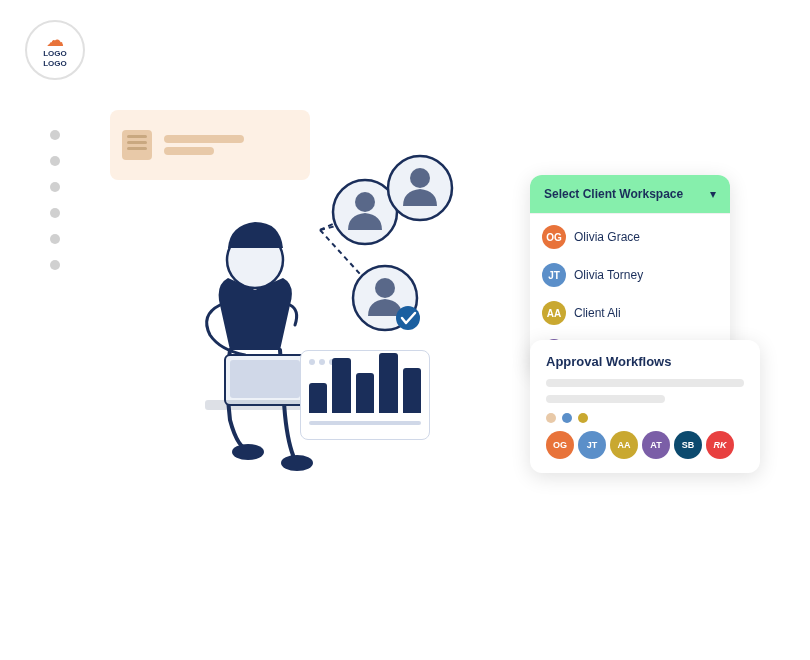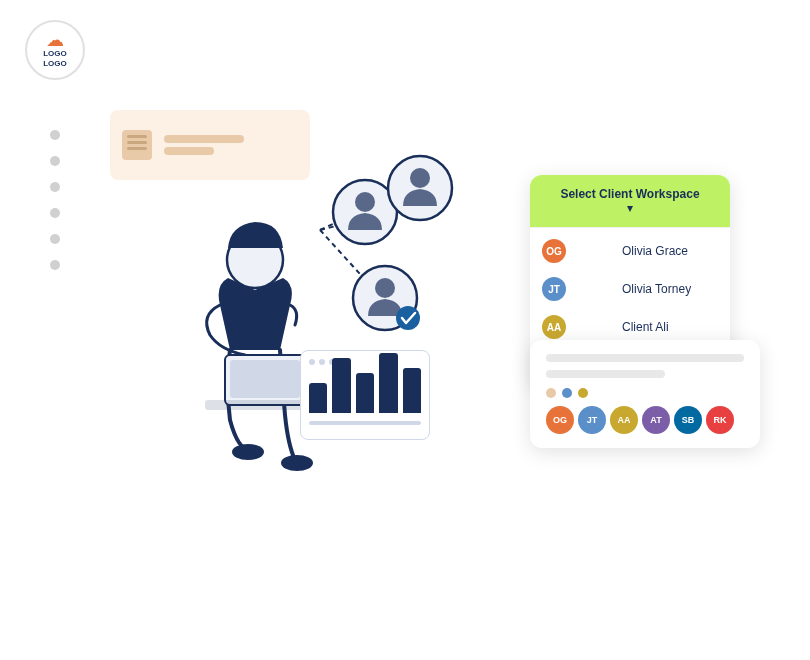--- a/index.html
+++ b/index.html
@@ -123,23 +123,22 @@
       box-shadow: 0 4px 20px rgba(0,0,0,0.12);
       overflow: hidden;
       z-index: 10;
     }
 
     .select-header {
       display: flex;
       align-items: center;
       justify-content: space-between;
       padding: 12px 14px;
-      background: #bef264;
+      background: #86efac;
       border-bottom: 1px solid #f0f0f0;
-      flex-direction: column;
     }
 
     .select-title {
       font-size: 12px;
       font-weight: 600;
       color: #1a2e5a;
     }
 
     .select-chevron {
       color: #1a2e5a;
@@ -168,21 +167,20 @@
       align-items: center;
       justify-content: center;
       font-size: 10px;
       font-weight: bold;
       color: #fff;
     }
 
     .item-name {
       font-size: 12px;
       color: #1a2e5a;
-      margin-left: 48px;
     }
 
     
     .approval-card {
       position: absolute;
       right: 50px;
       top: 340px;
       width: 230px;
       background: #fff;
       border-radius: 12px;
@@ -403,28 +401,29 @@
         <span class="item-name">Client  Ali</span>
       </div>
       <div class="select-item">
         <div class="avatar-circle" style="background: rgb(123, 94, 167);">AT</div>
         <span class="item-name">Ann Thompson</span>
       </div>
     </div>
 </div>
 
 <div class="approval-card">
+  <div class="approval-title">Approval Workflows</div>
   <div class="approval-bar approval-bar-full"></div>
   <div class="approval-bar approval-bar-short"></div>
   <div class="approval-dots-row" id="approval-dots">
   <div class="approval-dot" style="background: rgb(232, 201, 168);"></div>
       <div class="approval-dot" style="background: rgb(91, 143, 201);"></div>
       <div class="approval-dot" style="background: rgb(201, 168, 48);"></div>
     </div>
   <div class="approval-avatars" id="approval-avatars">
   <div class="approval-avatar" style="background: rgb(232, 115, 58);">OG</div>
       <div class="approval-avatar" style="background: rgb(91, 143, 201);">JT</div>
       <div class="approval-avatar" style="background: rgb(201, 168, 48);">AA</div>
       <div class="approval-avatar" style="background: rgb(123, 94, 167);">AT</div>
-      <div class="approval-avatar" style="background: #0369a1; text-align: center;">SB</div>
-      <div class="approval-avatar" style="background: rgb(232, 64, 64);">RK</div>
+      <div class="approval-avatar" style="background: #0c4a6e; text-align: center;">SB</div>
+      <div class="approval-avatar" style="background: rgb(232, 64, 64); font-style: italic;">RK</div>
     </div>
 </div>
 
 </body></html>

